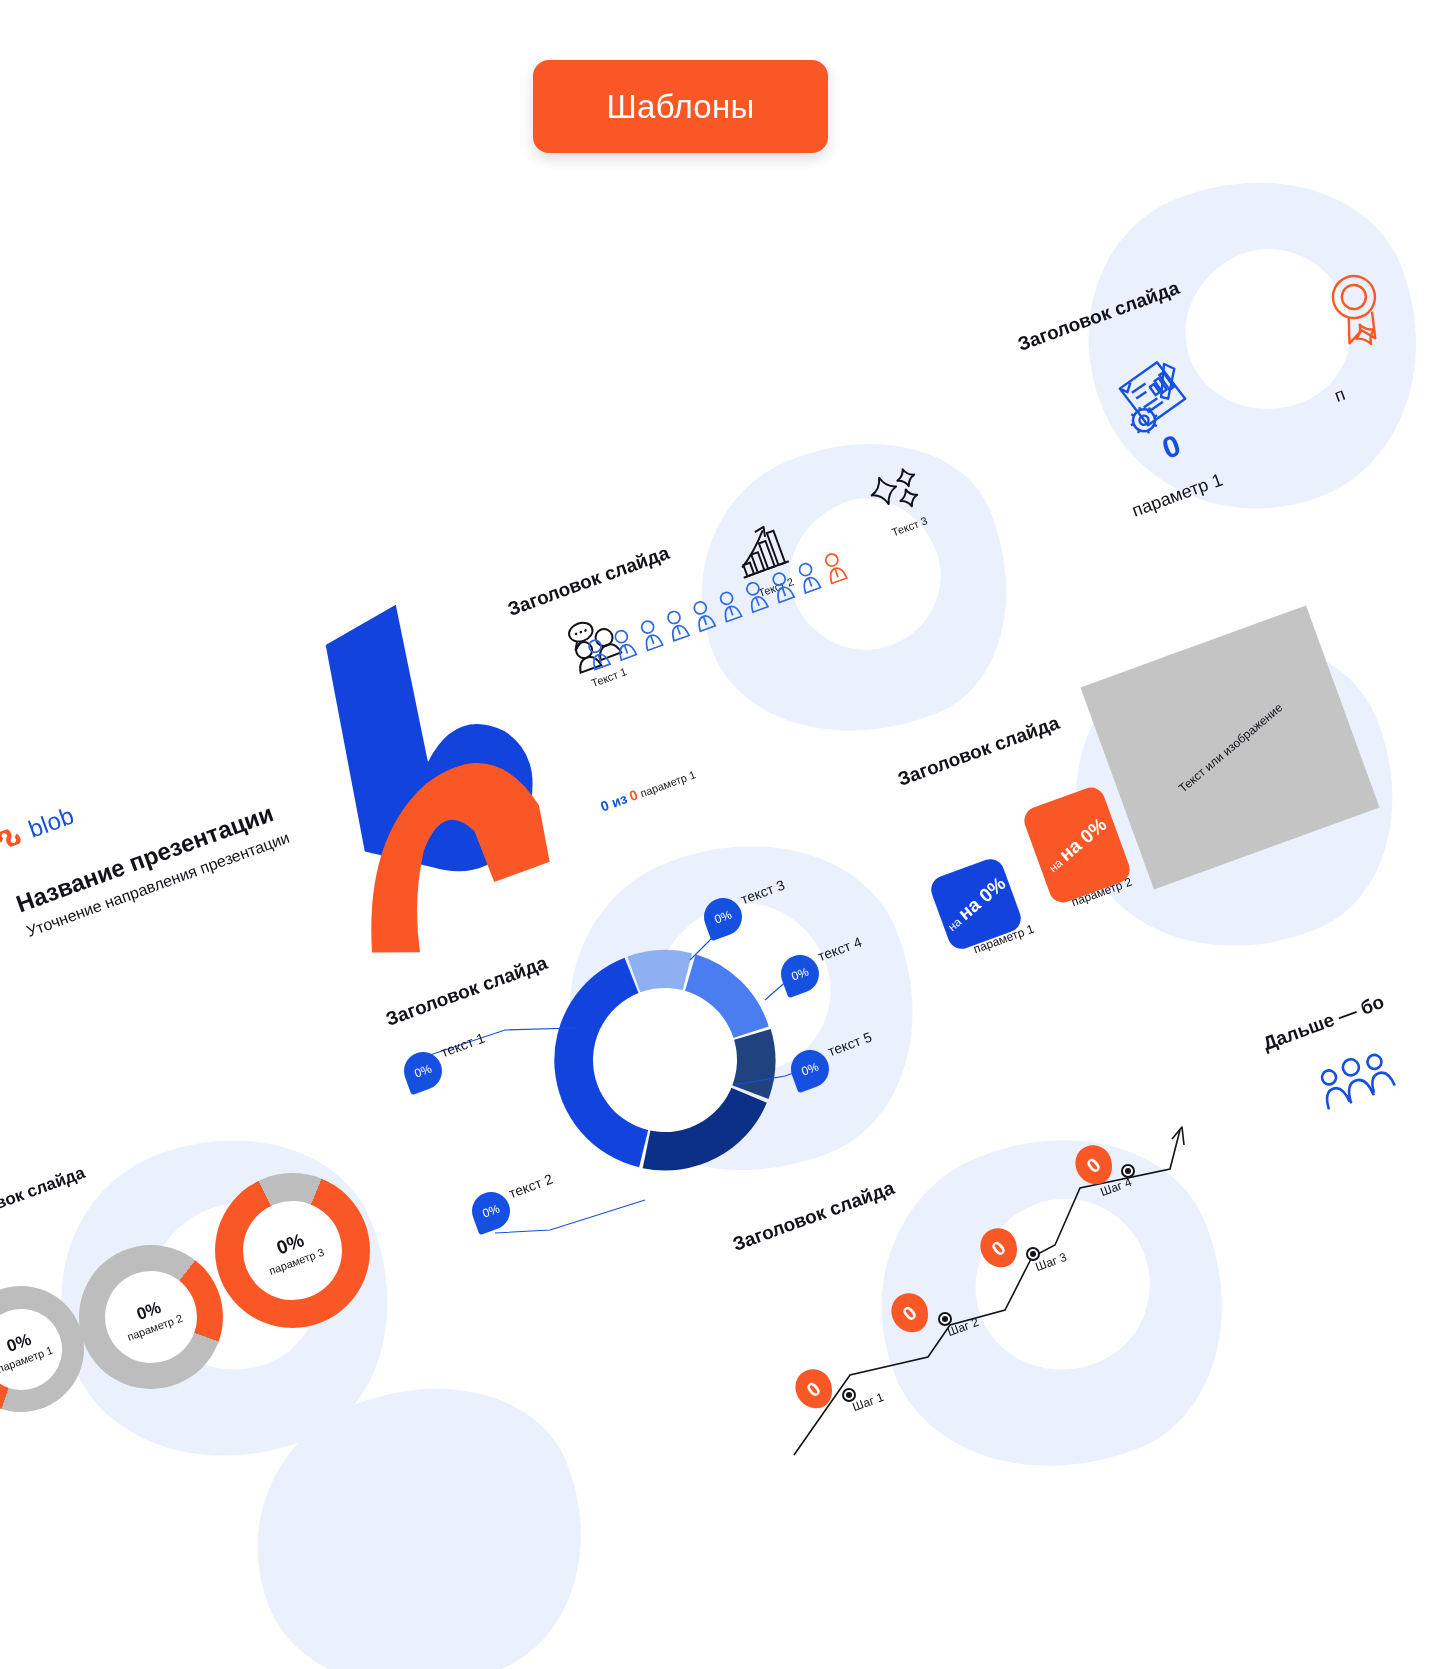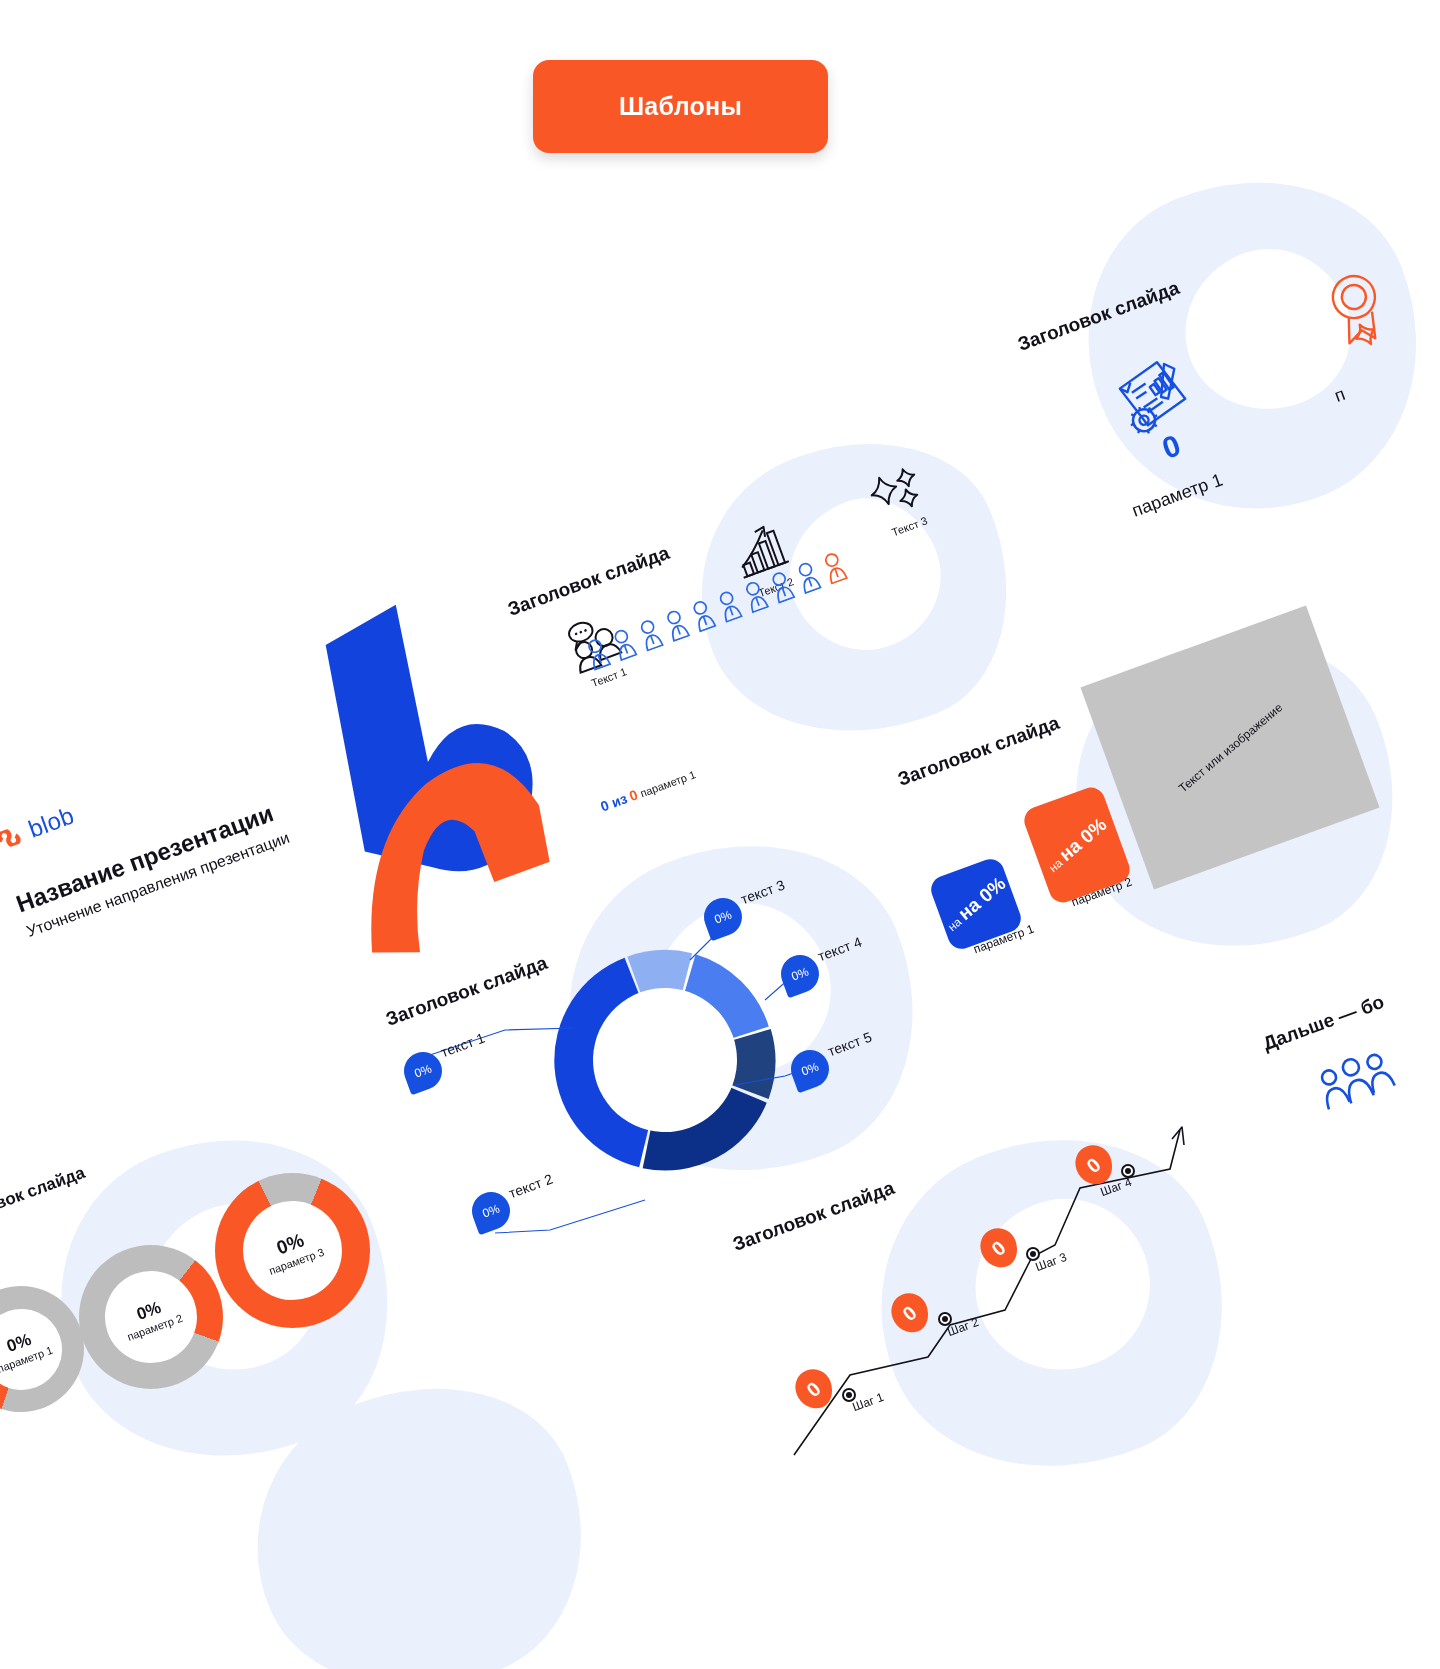--- a/index.html
+++ b/index.html
@@ -9,21 +9,21 @@
     font-family:"Liberation Sans","DejaVu Sans",sans-serif;
     color:#13121b;
   }
   .stage{position:absolute;inset:0;overflow:hidden;}
 
   
   .tpl-btn{
     position:absolute;left:533px;top:60px;width:295px;height:93px;
     background:#fa5726;border-radius:16px;border:0;cursor:pointer;
     box-shadow:0 6px 14px rgba(0,0,0,.14);
-    color:#fff;font-size:25px;font-weight:bold;letter-spacing:.3px;
+    color:#fff;font-size:33px;font-weight:normal;letter-spacing:.3px;
     display:flex;align-items:center;justify-content:center;
   }
 
   
   .bigletter{position:absolute;pointer-events:none;}
   .bl-b{left:320px;top:590px;width:240px;height:300px;}
   .bl-a{left:352px;top:740px;width:210px;height:215px;}
 
   
   .blob{position:absolute;background:#eaf0fc;pointer-events:none;}

